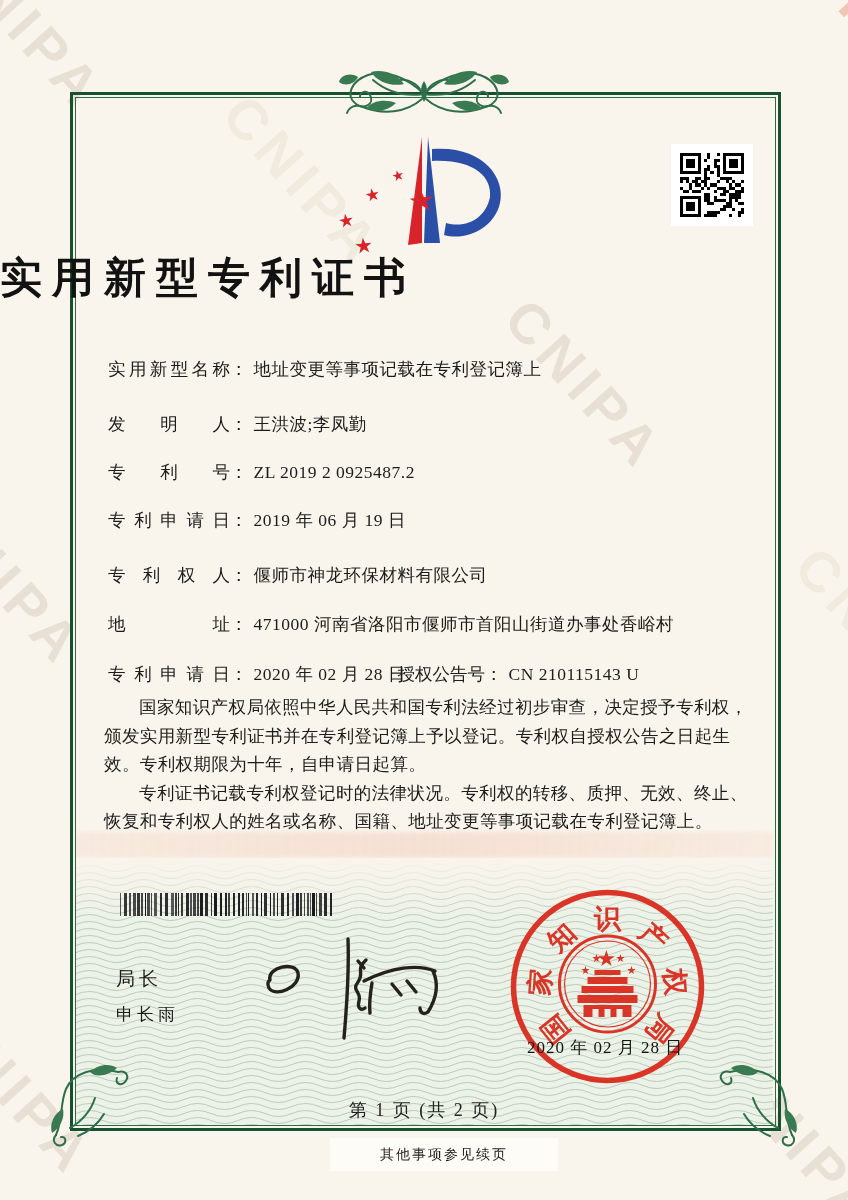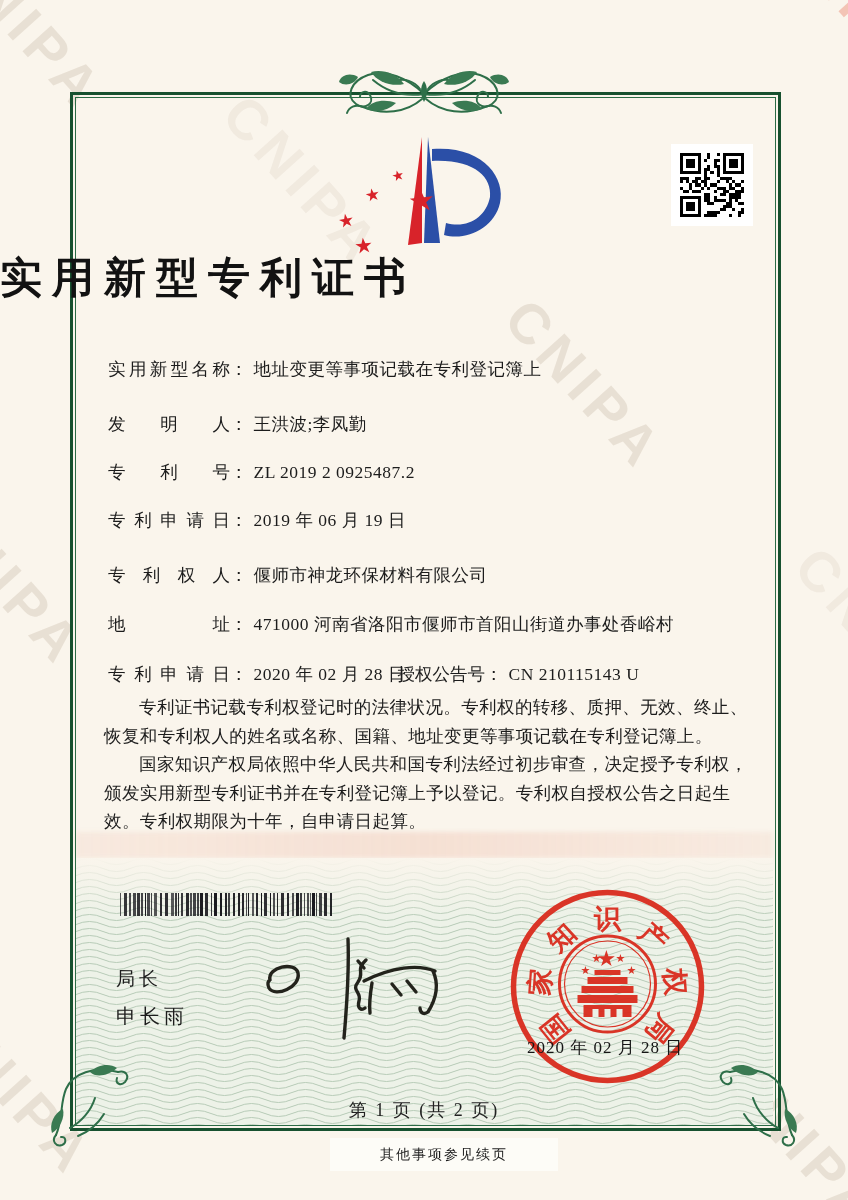--- a/index.html
+++ b/index.html
@@ -34,21 +34,21 @@
   .fvalue{letter-spacing:0.5px;}
   .fvalue.fixed{display:inline-block;width:142px;}
   .flabel2{display:inline-block;margin-left:2px;}
   
   .body-text{position:absolute;left:104px;top:693px;width:650px;font-size:17.5px;
              line-height:28.6px;z-index:5;}
   .body-text p{margin:0;text-indent:2em;letter-spacing:0.4px;}
   
   .barcode{position:absolute;left:120px;top:893px;z-index:5;}
   .sig-title{position:absolute;left:116px;top:966px;font-size:19px;letter-spacing:4px;z-index:5;}
-  .sig-name{position:absolute;left:116px;top:1003px;font-size:20px;letter-spacing:4px;z-index:5;}
+  .sig-name{position:absolute;left:116px;top:1003px;font-size:17px;letter-spacing:4px;z-index:5;}
   .autograph{position:absolute;left:252px;top:934px;z-index:5;}
   .seal{position:absolute;left:505px;top:884px;z-index:7;opacity:0.94;}
   .seal-date{position:absolute;left:527px;top:1036px;font-size:17px;letter-spacing:1px;
              color:#151515;z-index:8;white-space:nowrap;}
   .page-num{position:absolute;left:0;right:0;top:1098px;text-align:center;font-size:18px;
             letter-spacing:2px;z-index:5;color:#222;}
   .note-box{position:absolute;left:330px;top:1138px;width:228px;height:33px;background:#fdfcf7;
             z-index:5;text-align:center;line-height:33px;font-size:14px;letter-spacing:2px;color:#1d1d1d;}
 </style>
 </head>
@@ -287,22 +287,22 @@
     <span class="flabel">专利权人</span><span class="colon">：</span><span class="fvalue">偃师市神龙环保材料有限公司</span>
   </div>
   <div class="row" style="top:612px;">
     <span class="flabel">地址</span><span class="colon">：</span><span class="fvalue">471000 河南省洛阳市偃师市首阳山街道办事处香峪村</span>
   </div>
   <div class="row" style="top:662px;">
     <span class="flabel">专利申请日</span><span class="colon">：</span><span class="fvalue fixed">2020 年 02 月 28 日</span><span class="flabel2">授权公告号</span><span class="colon">：</span><span class="fvalue">CN 210115143 U</span>
   </div>
 
   <div class="body-text">
+    <p>国家知识产权局依照中华人民共和国专利法经过初步审查，决定授予专利权，颁发实用新型专利证书并在专利登记簿上予以登记。专利权自授权公告之日起生效。专利权期限为十年，自申请日起算。</p>
     <p>专利证书记载专利权登记时的法律状况。专利权的转移、质押、无效、终止、恢复和专利权人的姓名或名称、国籍、地址变更等事项记载在专利登记簿上。</p>
-    <p>国家知识产权局依照中华人民共和国专利法经过初步审查，决定授予专利权，颁发实用新型专利证书并在专利登记簿上予以登记。专利权自授权公告之日起生效。专利权期限为十年，自申请日起算。</p>
   </div>
 
   <svg class="barcode" id="barcode" width="216" height="23">
       <rect x="0" y="0" width="1" height="23" fill="#17171c" fill-opacity="0.72"></rect>
       <rect x="4" y="0" width="3" height="23" fill="#17171c" fill-opacity="0.86"></rect>
       <rect x="9" y="0" width="2" height="23" fill="#17171c" fill-opacity="0.77"></rect>
       <rect x="13" y="0" width="3" height="23" fill="#17171c" fill-opacity="0.78"></rect>
       <rect x="17" y="0" width="3" height="23" fill="#17171c" fill-opacity="0.86"></rect>
       <rect x="21" y="0" width="2" height="23" fill="#17171c" fill-opacity="0.79"></rect>
       <rect x="25" y="0" width="1" height="23" fill="#17171c" fill-opacity="0.99"></rect>

